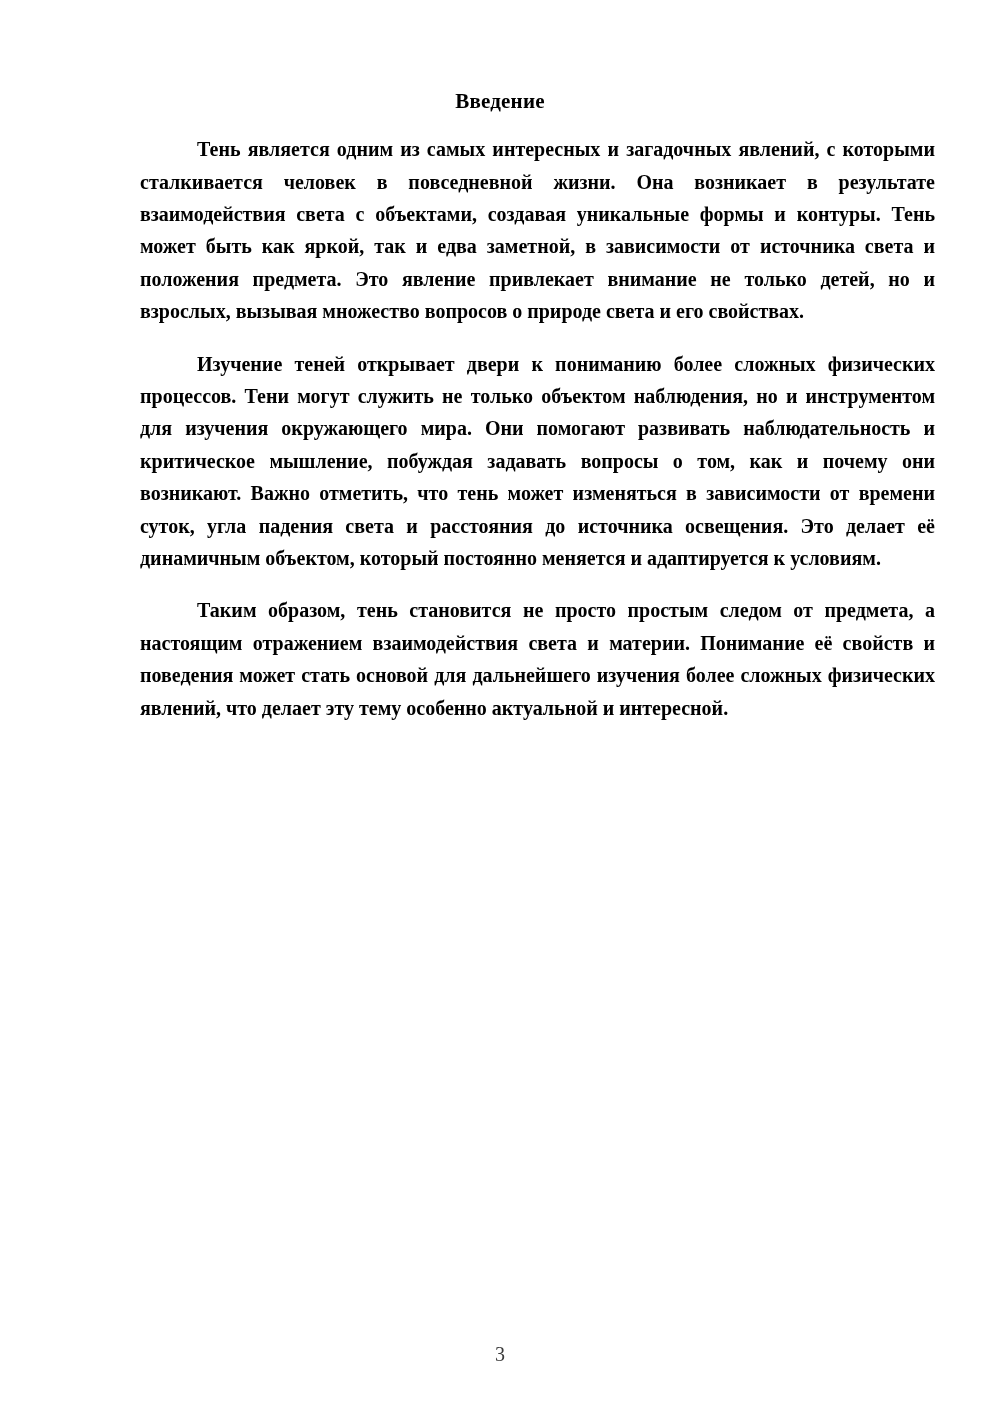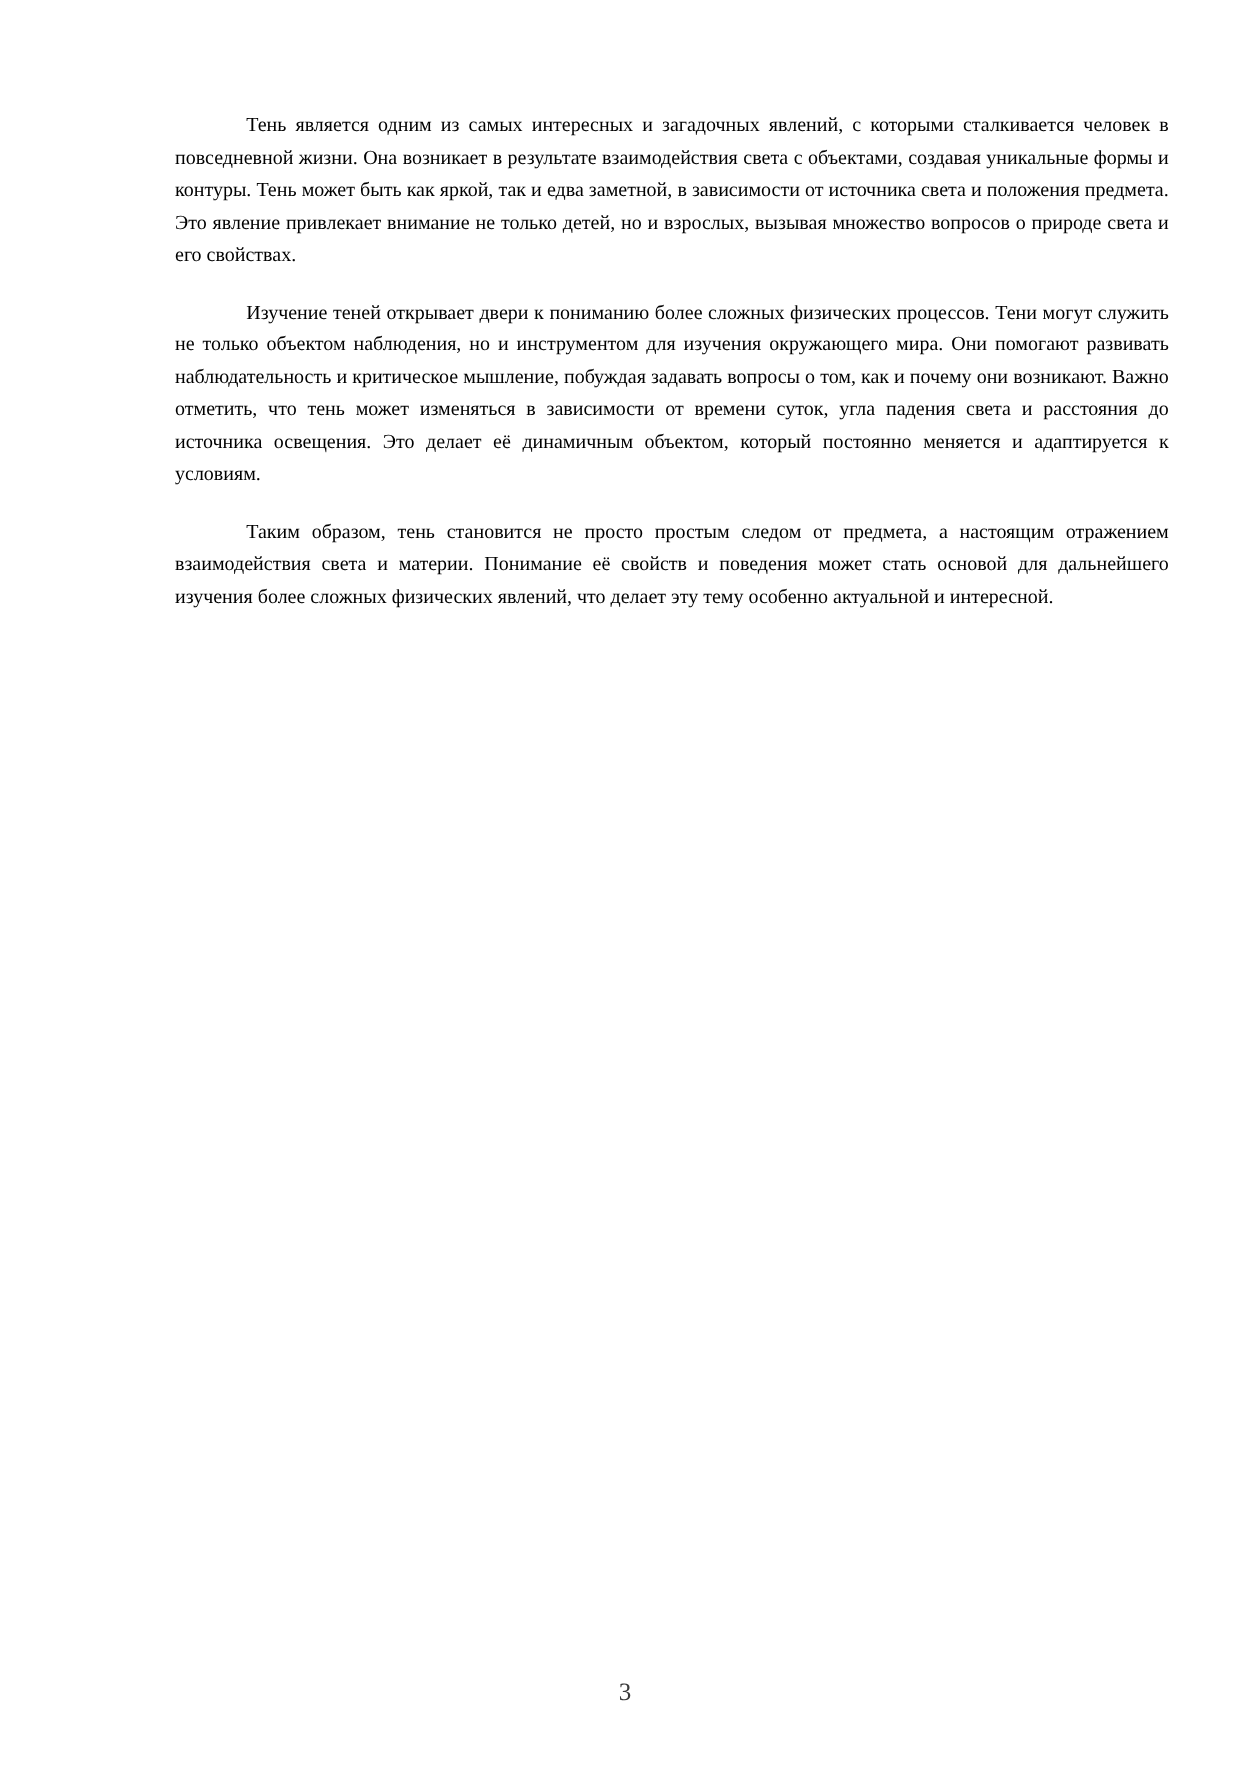--- a/index.html
+++ b/index.html
@@ -27,44 +27,46 @@
     font-weight: bold;
     font-size: 21px;
     line-height: 1.3;
     margin: 0 0 18px 0;
     letter-spacing: 0.2px;
     padding-right: 75px;
   }
   .para {
     text-align: justify;
     text-justify: inter-word;
-    font-size: 16px;
+    font-size: 20px;
     line-height: 1.62;
     margin: 0 0 20px 0;
     text-indent: 57px;
     padding-right: 0;
+    font-weight: bold;
   }
   .body-block {
     width: 795px;
   }
   .page-number {
     position: absolute;
     bottom: 48px;
     left: 0;
     width: 1000px;
     text-align: center;
     font-size: 20px;
     color: #3a3a3a;
   }
 </style>
 </head>
 <body>
 
 <div class="page">
 
+  <h1 class="doc-title">Введение</h1>
 
   <div class="body-block">
     <p class="para">Тень является одним из самых интересных и загадочных явлений, с которыми сталкивается человек в повседневной жизни. Она возникает в результате взаимодействия света с объектами, создавая уникальные формы и контуры. Тень может быть как яркой, так и едва заметной, в зависимости от источника света и положения предмета. Это явление привлекает внимание не только детей, но и взрослых, вызывая множество вопросов о природе света и его свойствах.</p>
     <p class="para">Изучение теней открывает двери к пониманию более сложных физических процессов. Тени могут служить не только объектом наблюдения, но и инструментом для изучения окружающего мира. Они помогают развивать наблюдательность и критическое мышление, побуждая задавать вопросы о том, как и почему они возникают. Важно отметить, что тень может изменяться в зависимости от времени суток, угла падения света и расстояния до источника освещения. Это делает её динамичным объектом, который постоянно меняется и адаптируется к условиям.</p>
     <p class="para">Таким образом, тень становится не просто простым следом от предмета, а настоящим отражением взаимодействия света и материи. Понимание её свойств и поведения может стать основой для дальнейшего изучения более сложных физических явлений, что делает эту тему особенно актуальной и интересной.</p>
   </div>
 
   <div class="page-number">3</div>
 
 </div>

